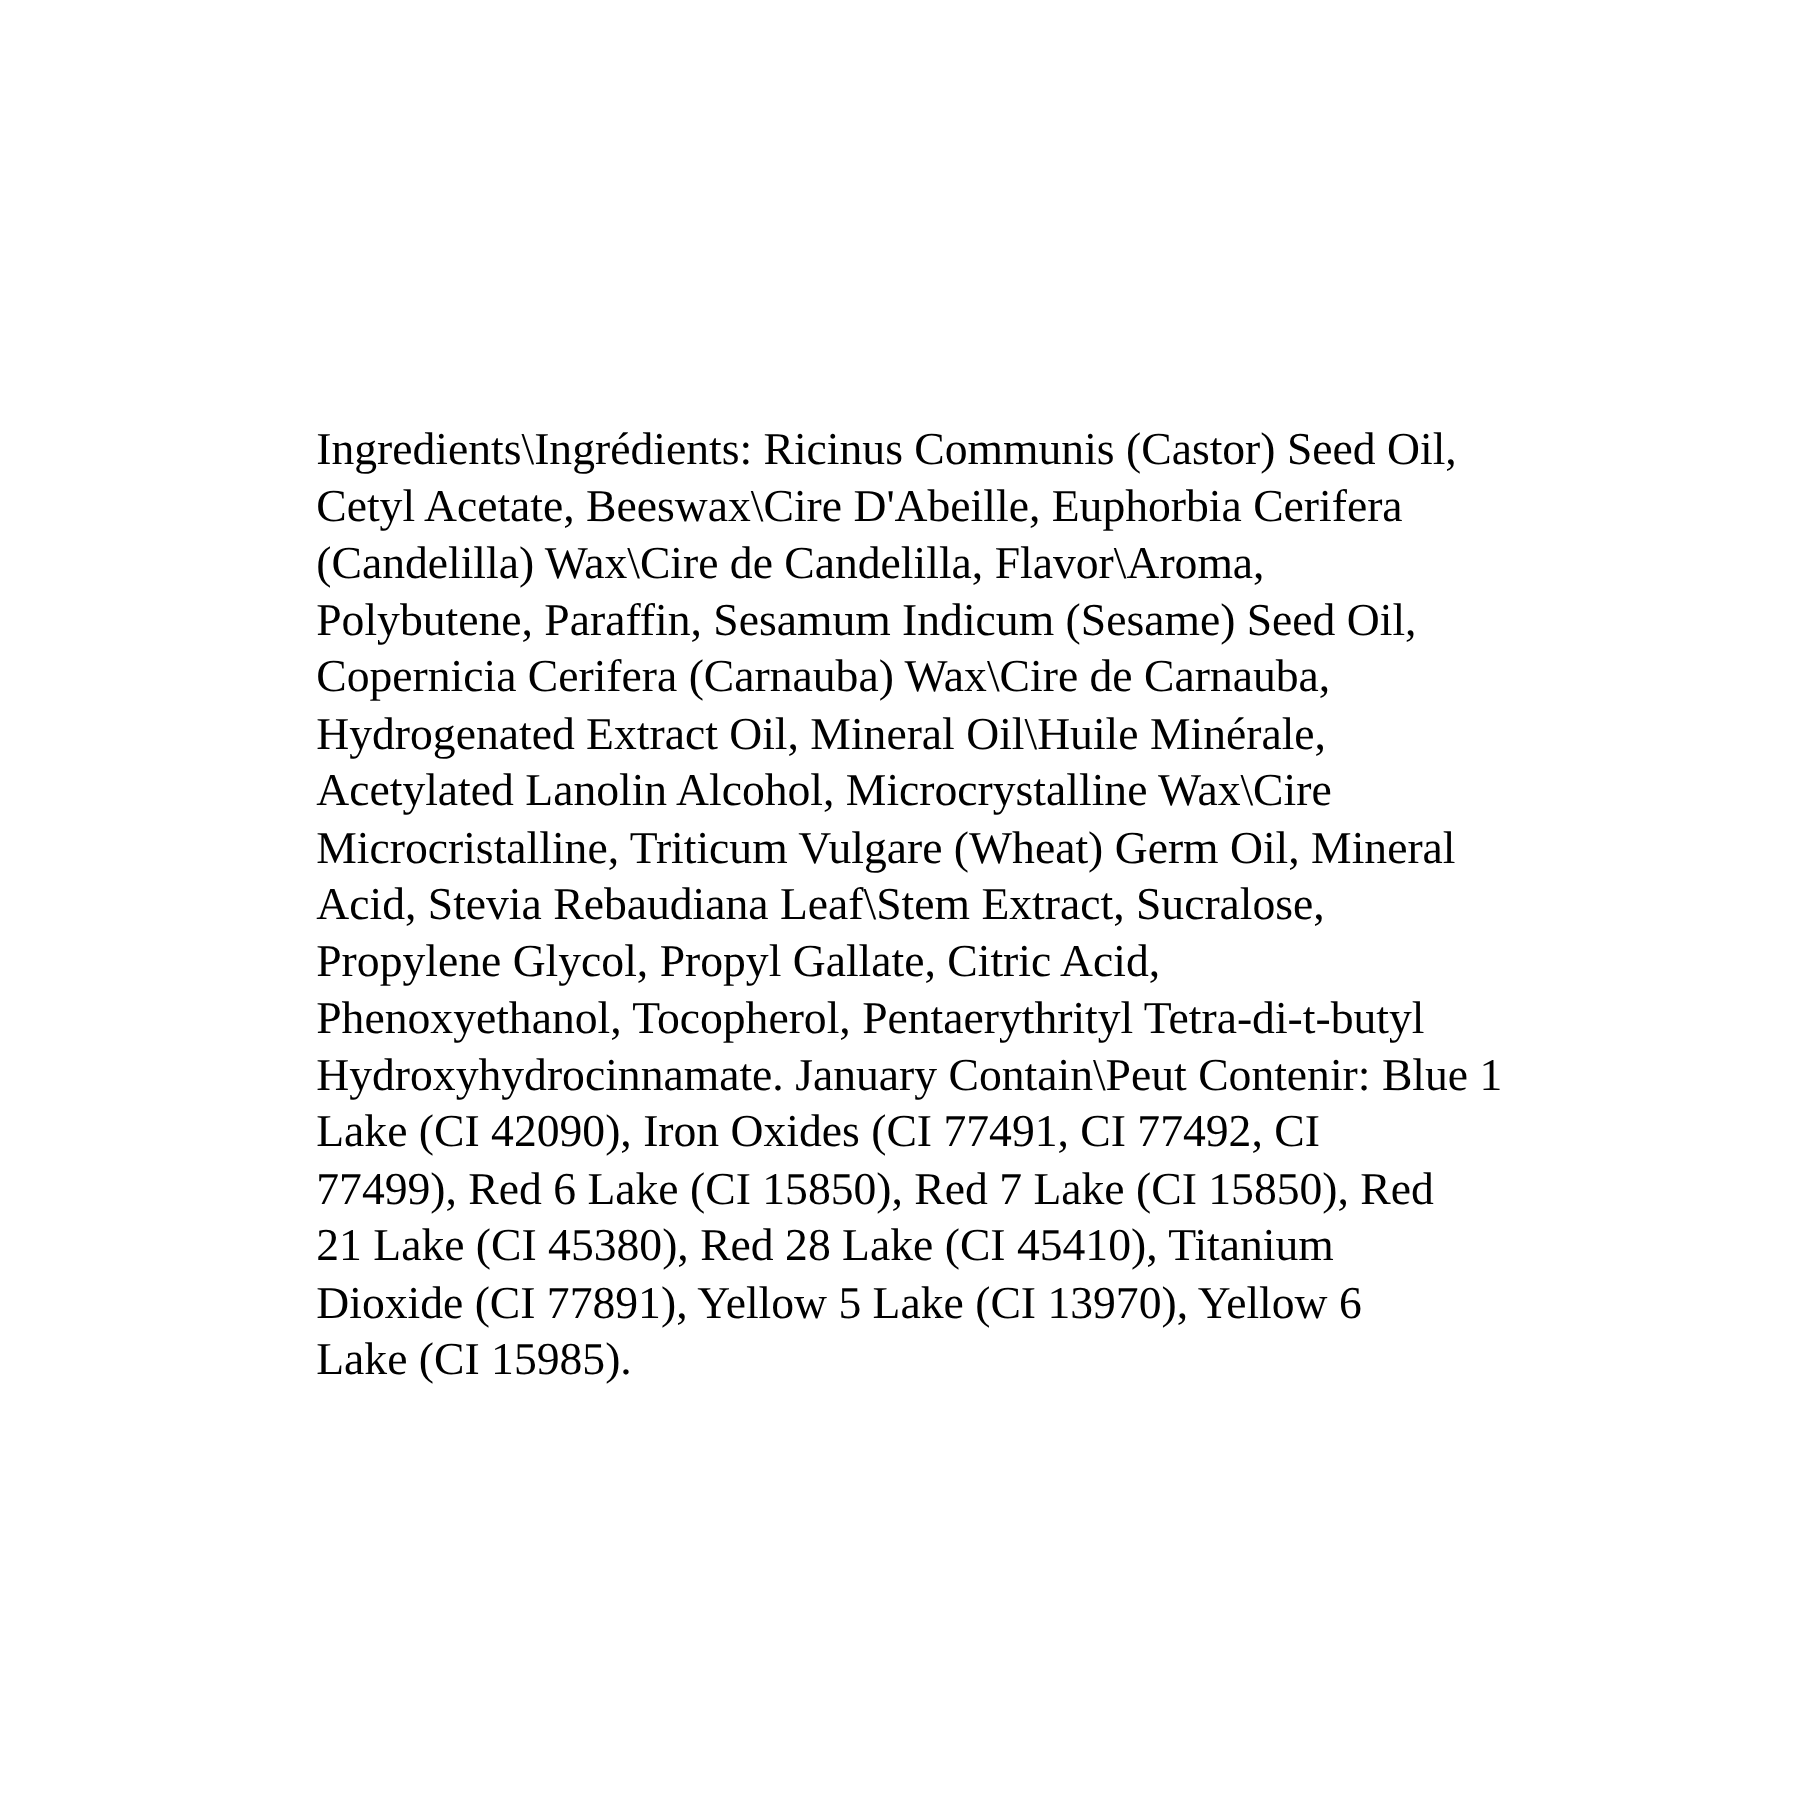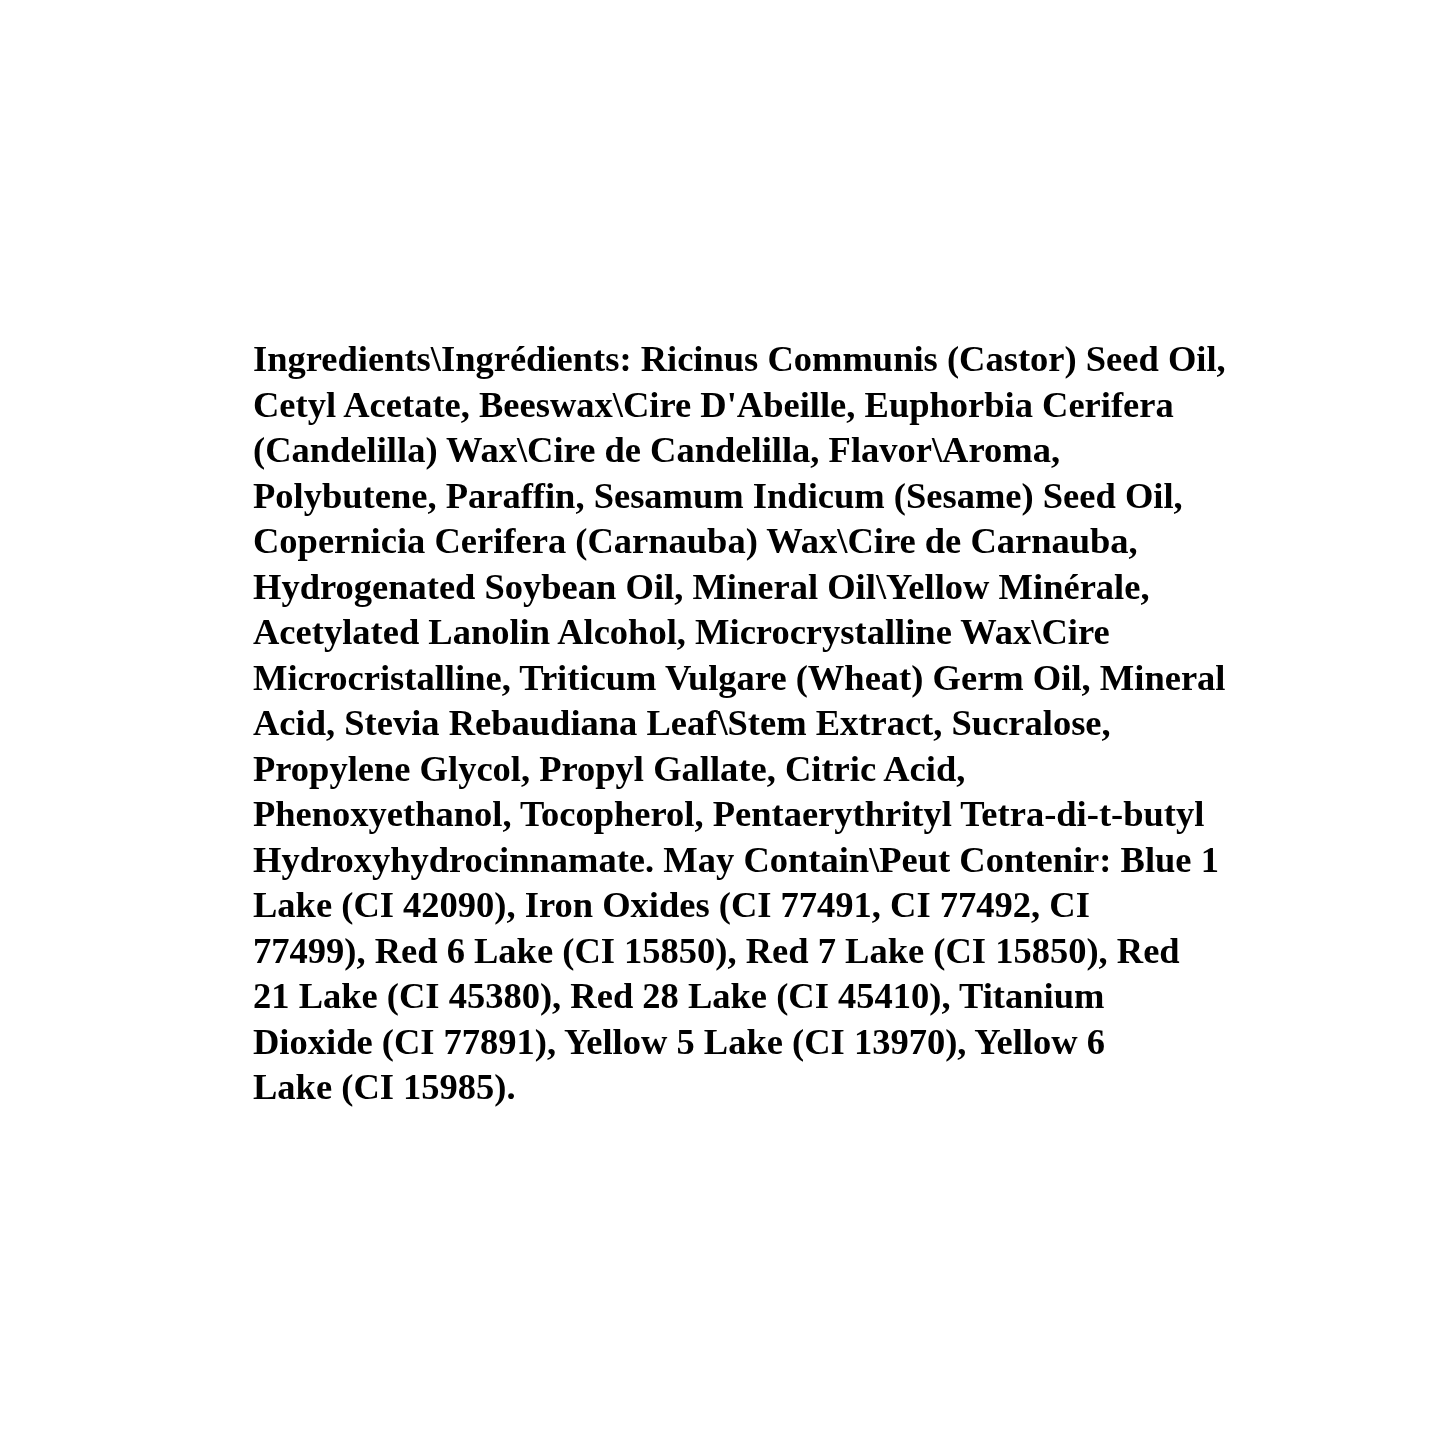--- a/index.html
+++ b/index.html
@@ -15,41 +15,41 @@
     font-family: "Liberation Serif", "DejaVu Serif", serif;
   }
   .ingredients-block {
     position: absolute;
     left: 253px;
     top: 336px;
     width: 1000px;
     color: #000000;
     font-size: 36.5px;
     line-height: 45.5px;
-    font-weight: 700;
+    font-weight: 400;
     letter-spacing: 0px;
   }
   .ingredients-line {
     white-space: nowrap;
   }
 </style>
 </head>
 <body style="background: rgb(255, 255, 255);">
 
 <div class="ingredients-block" style="color: rgb(0, 0, 0);">
   <div class="ingredients-line">Ingredients\Ingrédients: Ricinus Communis (Castor) Seed Oil,</div>
   <div class="ingredients-line">Cetyl Acetate, Beeswax\Cire D'Abeille, Euphorbia Cerifera</div>
   <div class="ingredients-line">(Candelilla) Wax\Cire de Candelilla, Flavor\Aroma,</div>
   <div class="ingredients-line">Polybutene, Paraffin, Sesamum Indicum (Sesame) Seed Oil,</div>
   <div class="ingredients-line">Copernicia Cerifera (Carnauba) Wax\Cire de Carnauba,</div>
-  <div class="ingredients-line">Hydrogenated Soybean Oil, Mineral Oil\Yellow Minérale,</div>
+  <div class="ingredients-line">Hydrogenated Extract Oil, Mineral Oil\Huile Minérale,</div>
   <div class="ingredients-line">Acetylated Lanolin Alcohol, Microcrystalline Wax\Cire</div>
   <div class="ingredients-line">Microcristalline, Triticum Vulgare (Wheat) Germ Oil, Mineral</div>
   <div class="ingredients-line">Acid, Stevia Rebaudiana Leaf\Stem Extract, Sucralose,</div>
   <div class="ingredients-line">Propylene Glycol, Propyl Gallate, Citric Acid,</div>
   <div class="ingredients-line">Phenoxyethanol, Tocopherol, Pentaerythrityl Tetra-di-t-butyl</div>
-  <div class="ingredients-line">Hydroxyhydrocinnamate. May Contain\Peut Contenir: Blue 1</div>
+  <div class="ingredients-line">Hydroxyhydrocinnamate. January Contain\Peut Contenir: Blue 1</div>
   <div class="ingredients-line">Lake (CI 42090), Iron Oxides (CI 77491, CI 77492, CI</div>
   <div class="ingredients-line">77499), Red 6 Lake (CI 15850), Red 7 Lake (CI 15850), Red</div>
   <div class="ingredients-line">21 Lake (CI 45380), Red 28 Lake (CI 45410), Titanium</div>
   <div class="ingredients-line">Dioxide (CI 77891), Yellow 5 Lake (CI 13970), Yellow 6</div>
   <div class="ingredients-line">Lake (CI 15985).</div>
 </div>
 
 </body></html>

